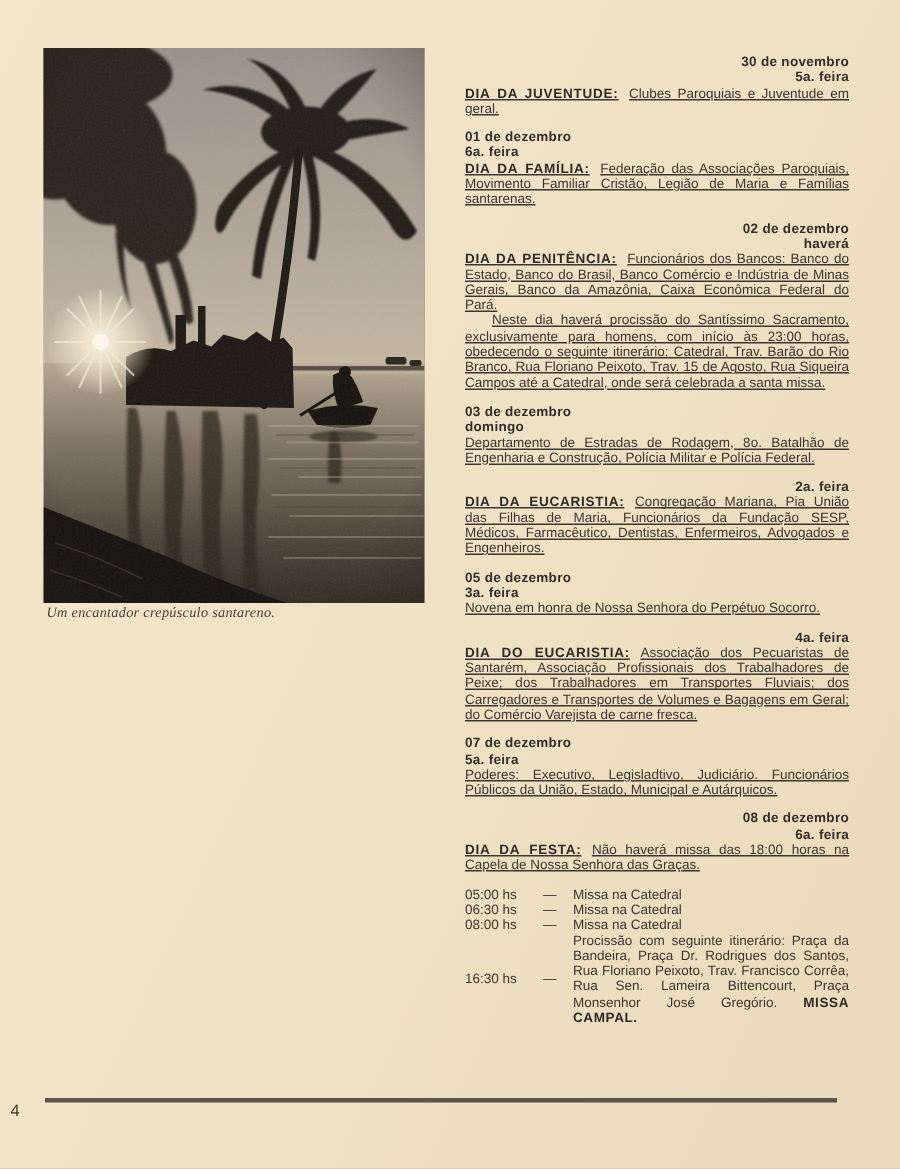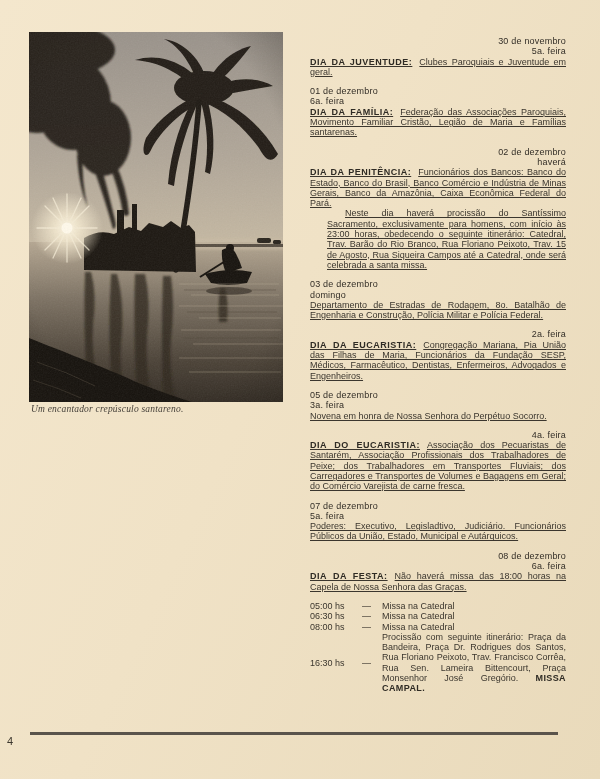--- a/index.html
+++ b/index.html
@@ -13,26 +13,26 @@
     background:#a9a195;box-shadow:inset 0 0 8px rgba(55,45,30,.35);
   }
   .photo svg{display:block;}
   .caption{
     position:absolute;left:31px;top:404px;width:250px;
     font-family:"Liberation Serif","DejaVu Serif",serif;font-style:italic;
     font-size:9.5px;color:#46413a;letter-spacing:.2px;
   }
   .column{position:absolute;left:310px;top:36px;width:256px;}
   .event{margin:0 0 9px 0;}
-  .date,.weekday{font-weight:normal;font-size:9px;line-height:10.3px;color:#332e27;letter-spacing:.2px;}
+  .date,.weekday{font-weight:bold;font-size:9px;line-height:10.3px;color:#332e27;letter-spacing:.2px;}
   .a-right{text-align:right;}
   .a-left{text-align:left;}
   .body{margin:0;font-size:9px;line-height:10.3px;text-align:justify;color:#3b362e;text-decoration:underline;}
   .evt-title{letter-spacing:.5px;padding-right:7px;color:#2f2b24;}
-  .indent{text-indent:18px;margin-left:17px;}
+  .indent{text-indent:18px;}
   .schedule{margin-top:7px;}
   .sched-row{display:flex;font-size:9px;line-height:10.3px;align-items:center;}
   .time{width:52px;flex:none;}
   .dash{width:20px;flex:none;}
   .desc{flex:1;text-align:justify;}
   .desc b{letter-spacing:.4px;color:#2f2b24;}
   .footer-rule{position:absolute;left:30px;top:732px;width:528px;height:2.5px;background:#5a544c;}
   .page-number{position:absolute;left:7px;top:735px;font-size:11px;color:#3b362e;}
 </style>
 </head>

